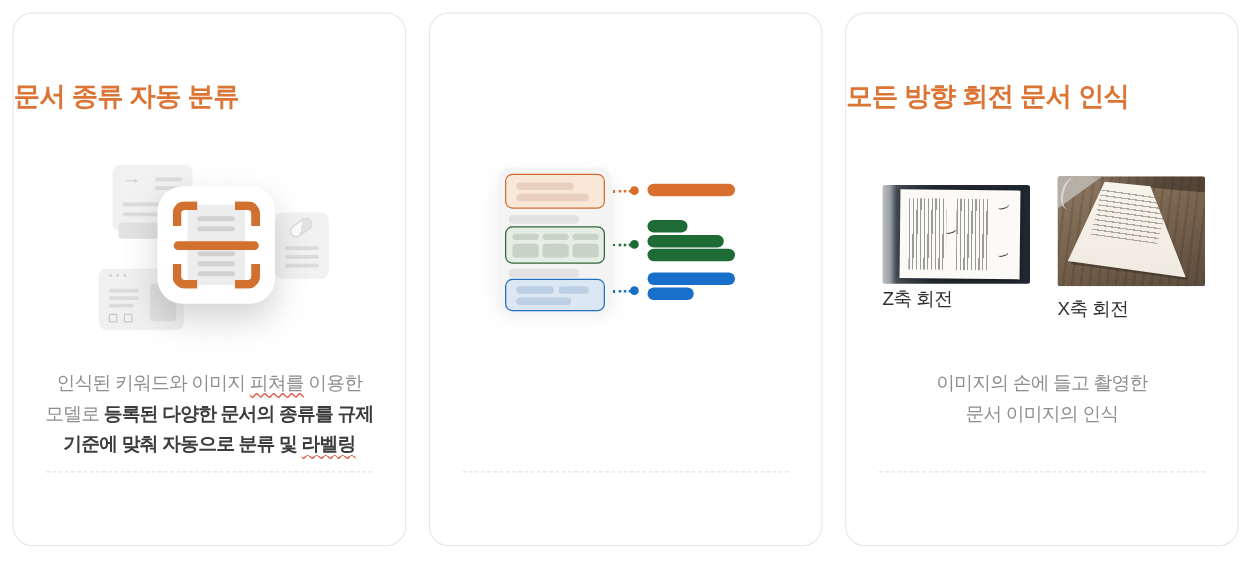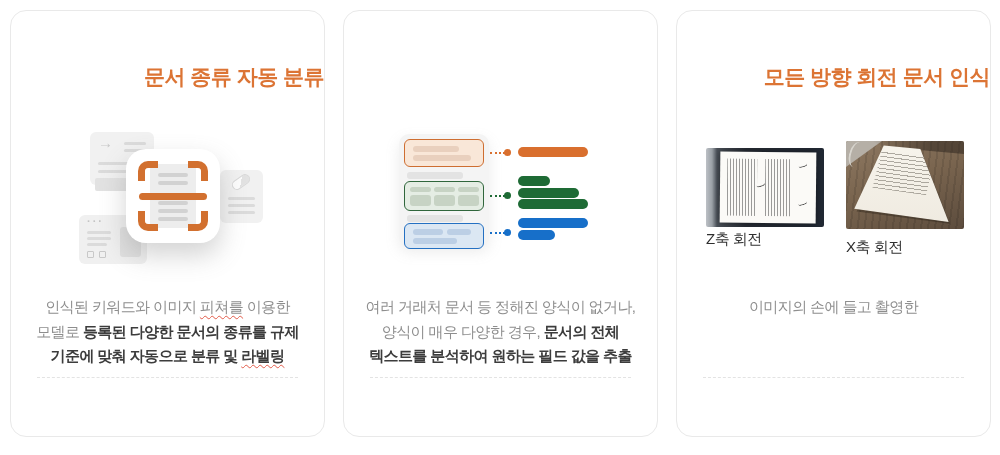--- a/index.html
+++ b/index.html
@@ -1,20 +1,20 @@
 <!DOCTYPE html>
 <html><head>
 <meta charset="utf-8">
 <style>
   * { margin:0; padding:0; box-sizing:border-box; }
   html,body { background:#FFFFFF; }
   body { font-family:"Liberation Sans","DejaVu Sans",sans-serif; }
   .page { position:relative; width:1000px; height:455px; background:#FFFFFF; display:flex; gap:18px; padding:10px 9px 18px 10px; }
   .card { position:relative; width:315px; height:427px; background:#FFFFFF; border:1px solid #E9E9E9; border-radius:16px; overflow:hidden; }
-  .card-title { position:absolute; top:52px; left:0; right:0; text-align:right; font-size:21px; font-weight:700; color:#DC7434; letter-spacing:-0.5px; }
+  .card-title { position:absolute; top:52px; left:0; right:0; text-align:left; font-size:21px; font-weight:700; color:#DC7434; letter-spacing:-0.5px; }
   .card-desc { position:absolute; top:284px; left:8px; right:8px; text-align:center; font-size:15px; line-height:24.5px; color:#8E8E8E; letter-spacing:-0.6px; }
   .card-desc .b { color:#3C3C3C; font-weight:700; }
   .misspell { text-decoration-line:underline; text-decoration-style:wavy; text-decoration-color:#E25B4A; text-decoration-thickness:1px; text-underline-offset:3px; }
   .card-divider { position:absolute; top:366px; left:26px; right:26px; border-top:1px dashed #E3E3E3; }
   .ln { position:absolute; height:3px; border-radius:2px; background:#DBDBDB; }
 
   
   .c1-doc-a { position:absolute; left:79px; top:121px; width:64px; height:53px; background:#F1F1F1; border-radius:6px; }
   .c1a-arrow { position:absolute; left:8px; top:2px; font-size:15px; color:#C7C7C7; font-weight:700; }
   .c1-strip { position:absolute; left:84px; top:167px; width:34px; height:13px; background:#E2E2E2; border-radius:2px; }
@@ -156,23 +156,20 @@
       <span class="c2-dot" style="left:160px;top:218px;background:#176FC9;"></span>
 
       <span class="c2-bar" style="left:174px;top:136px;width:70px;background:#D96F2E;"></span>
       <span class="c2-bar" style="left:174px;top:165px;width:32px;background:#1E6B35;"></span>
       <span class="c2-bar" style="left:174px;top:176.5px;width:61px;background:#1E6B35;"></span>
       <span class="c2-bar" style="left:174px;top:188px;width:70px;background:#1E6B35;"></span>
       <span class="c2-bar" style="left:174px;top:207px;width:70px;background:#176FC9;"></span>
       <span class="c2-bar" style="left:174px;top:218.5px;width:37px;background:#176FC9;"></span>
     </div>
 
-    <p class="card-desc"><span>여러 거래처 문서 등 정해진 양식이 없거나,</span><br>
-      <span>양식이 매우 다양한 경우, </span><span class="b">문서의 전체</span><br>
-      <span class="b">텍스트를 분석하여 원하는 필드 값을 추출</span></p>
     <div class="card-divider"></div>
   </section>
 
   <section class="card">
     <h2 class="card-title">모든 방향 회전 문서 인식</h2>
 
     <div>
 
       <div class="photo photo-z">
         <div class="pz-doc">
@@ -191,17 +188,17 @@
         <span class="px-edge"></span>
         <span class="px-shadow"></span>
         <span class="px-paper">
           <span class="px-text"></span>
         </span>
       </div>
       <div class="photo-label" style="left:169px;top:227px;">X축 회전</div>
     </div>
 
     <p class="card-desc"><span>이미지의 손에 들고 촬영한</span><br>
-      </p>
+      <span>문서 이미지의 인식</span></p>
     <div class="card-divider"></div>
   </section>
 
 </div>
 
 </body></html>

